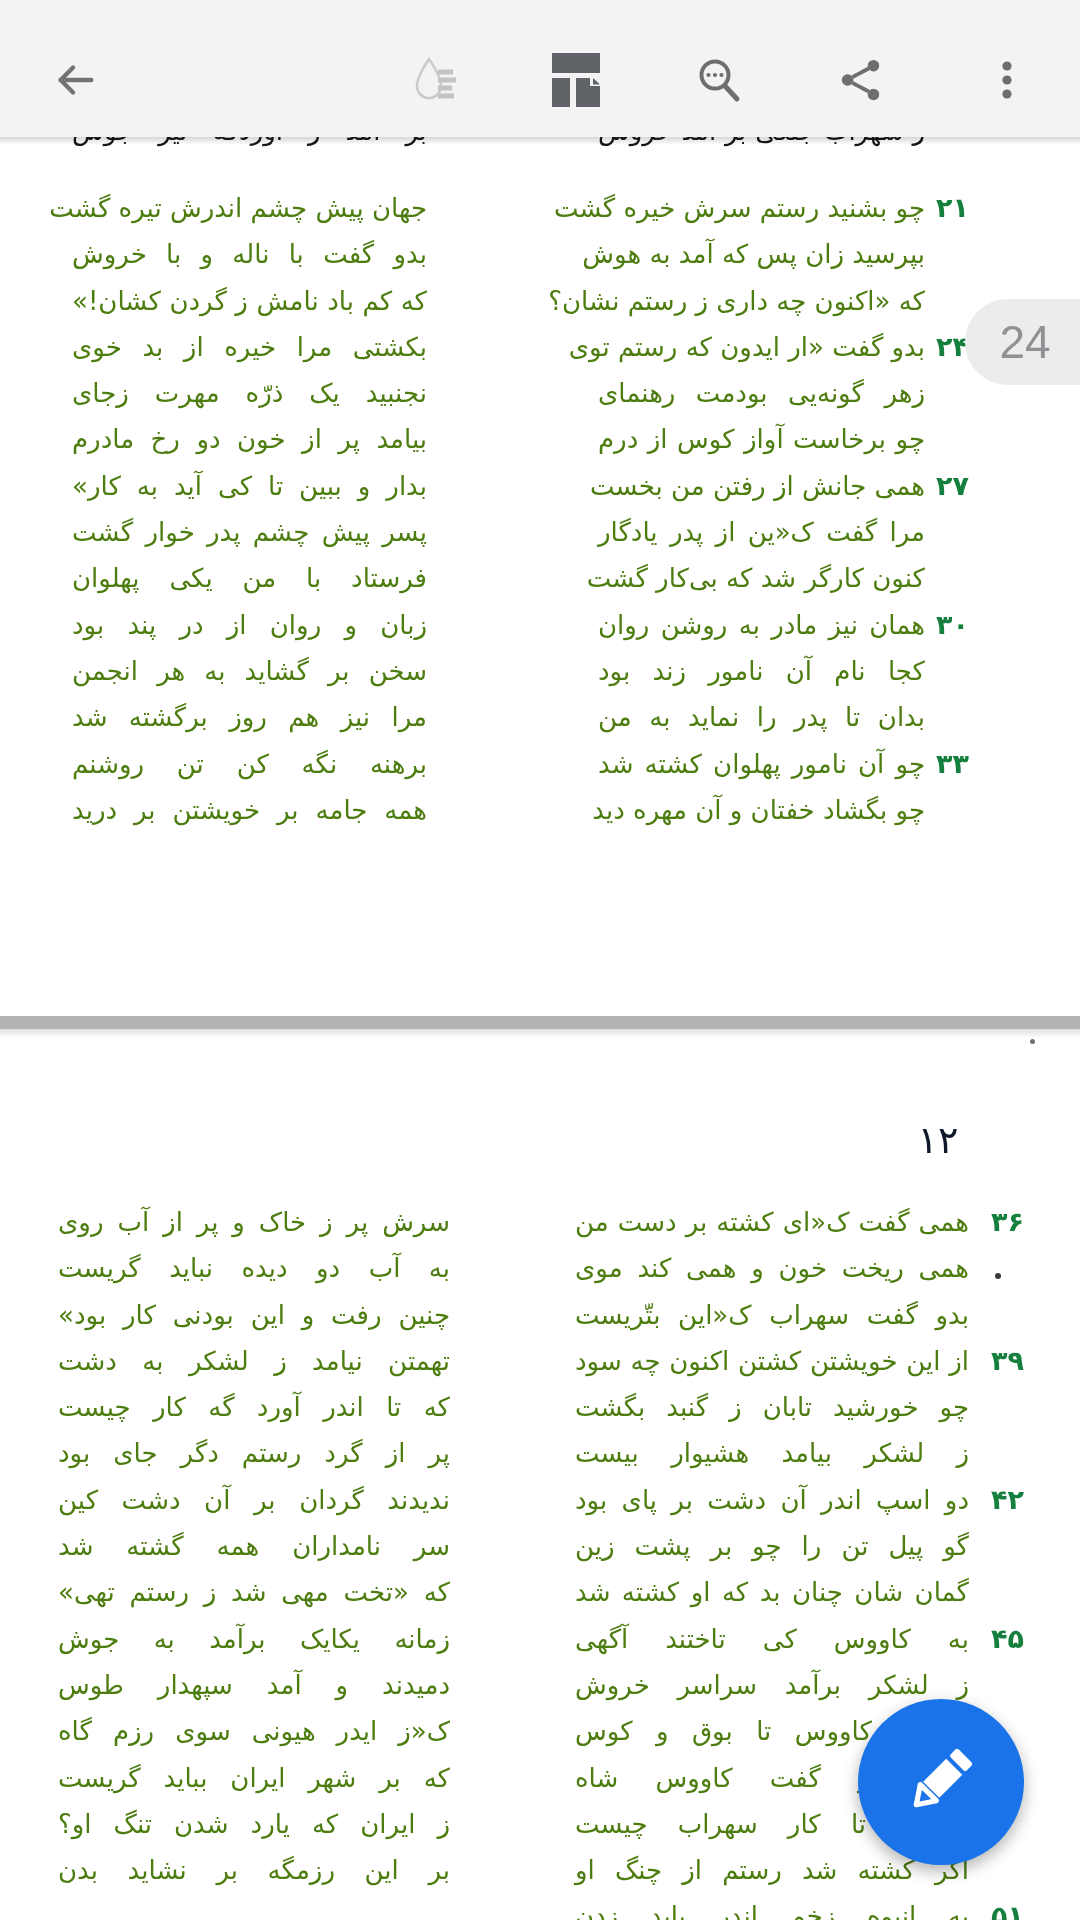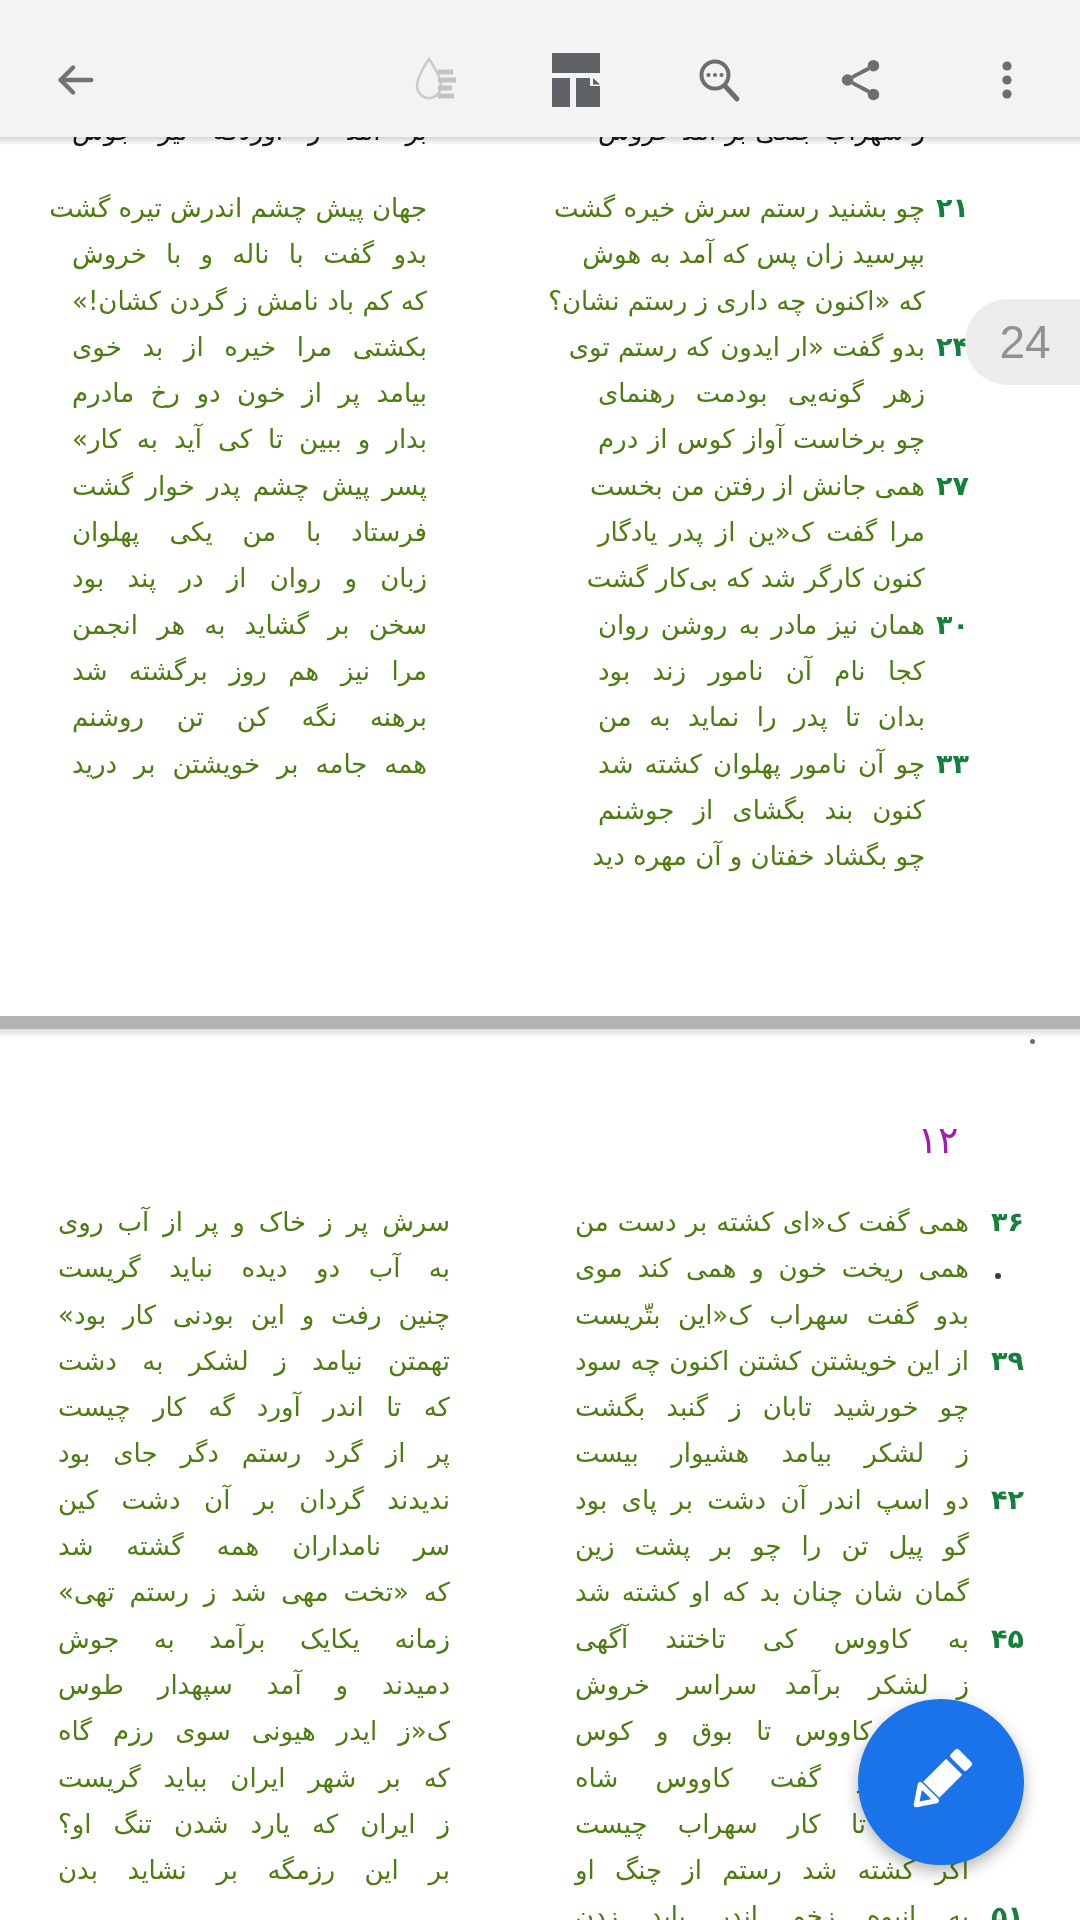--- a/index.html
+++ b/index.html
@@ -39,21 +39,21 @@
     height:46.3px;line-height:46.3px;font-size:27px;text-align:center;
     direction:rtl;white-space:nowrap;
   }
   .cut-row{
     position:absolute;height:46px;line-height:46px;font-size:26px;
     white-space:nowrap;direction:rtl;text-align:justify;text-align-last:justify;
     color:#161616;z-index:1;
   }
   .page-number{
     position:absolute;left:900px;top:1112px;width:76px;height:56px;
-    line-height:56px;text-align:center;font-size:38px;color:#a21caf;z-index:1;
+    line-height:56px;text-align:center;font-size:38px;color:#0f172a;z-index:1;
   }
   
   .page-badge{
     position:absolute;left:965px;top:299px;width:120px;height:86px;
     background:#ececec;border-radius:43px 0 0 43px;z-index:20;
     display:flex;align-items:center;justify-content:center;
     font-size:46px;color:#8f9194;font-family:"Liberation Sans",sans-serif;
   }
   
   .fab{
@@ -179,28 +179,28 @@
     <div class="row">بدو گفت «ار ایدون که رستم توی</div>
     <div class="row">زهر گونه‌یی بودمت رهنمای</div>
     <div class="row">چو برخاست آواز کوس از درم</div>
     <div class="row">همی جانش از رفتن من بخست</div>
     <div class="row">مرا گفت ک«ین از پدر یادگار</div>
     <div class="row">کنون کارگر شد که بی‌کار گشت</div>
     <div class="row">همان نیز مادر به روشن روان</div>
     <div class="row">کجا نام آن نامور زند بود</div>
     <div class="row">بدان تا پدر را نماید به من</div>
     <div class="row">چو آن نامور پهلوان کشته شد</div>
-    <div class="row">کنون بند بگشای از جوشنم</div>
     <div class="row">چو بگشاد خفتان و آن مهره دید</div>
   </div>
 <div id="p1l" class="verse-col" style="left:72px;top:185px;width:355px;">
     <div class="row">جهان پیش چشم اندرش تیره گشت</div>
     <div class="row">بدو گفت با ناله و با خروش</div>
     <div class="row">که کم باد نامش ز گردن کشان!»</div>
     <div class="row">بکشتی مرا خیره از بد خوی</div>
+    <div class="row">نجنبید یک ذرّه مهرت زجای</div>
     <div class="row">بیامد پر از خون دو رخ مادرم</div>
     <div class="row">بدار و ببین تا کی آید به کار»</div>
     <div class="row">پسر پیش چشم پدر خوار گشت</div>
     <div class="row">فرستاد با من یکی پهلوان</div>
     <div class="row">زبان و روان از در پند بود</div>
     <div class="row">سخن بر گشاید به هر انجمن</div>
     <div class="row">مرا نیز هم روز برگشته شد</div>
     <div class="row">برهنه نگه کن تن روشنم</div>
     <div class="row">همه جامه بر خویشتن بر درید</div>
   </div>

